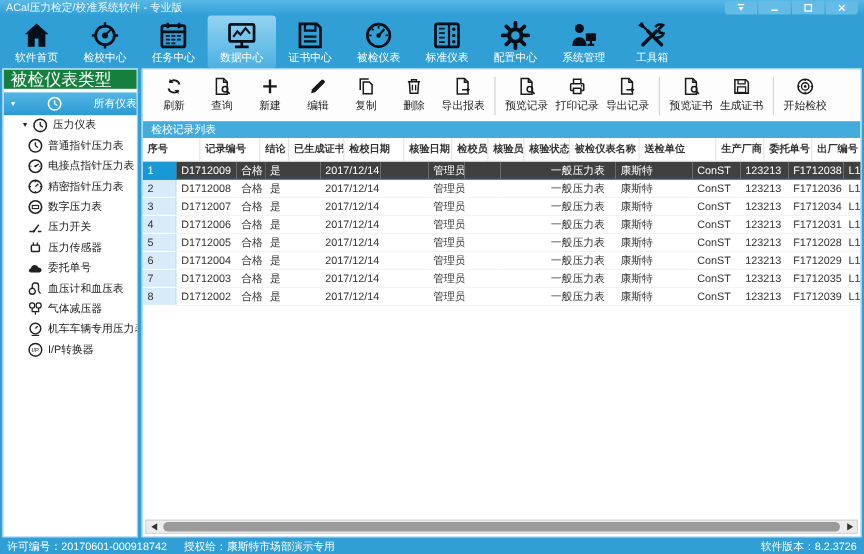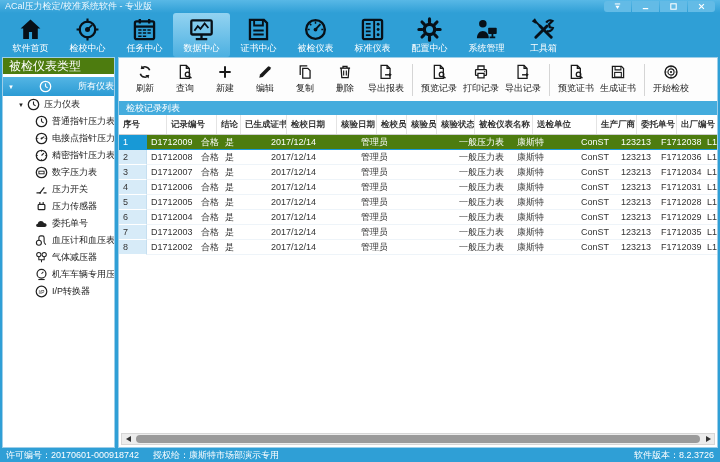--- a/index.html
+++ b/index.html
@@ -41,28 +41,28 @@
   .tab.active{ background:linear-gradient(#93d3f1,#4cb0e1); border-radius:3px; }
   .tab .ticon{ width:25px; height:25px; color:#071018; }
   .tab .tlabel{ font-size:9px; line-height:10px; white-space:nowrap; }
 
   
   .sidebar{
     position:absolute; top:57px; left:2px; width:113px; height:391px;
     background:#fff; border:1px solid #9fcfe9; overflow:hidden;
   }
   .sb-header{
-    height:16px; background:#4d7c0f; color:#fff;
-    font-size:12px; line-height:16px; padding-left:6px;
+    height:16px; background:#15803d; color:#fff;
+    font-size:14px; line-height:16px; padding-left:6px;
   }
   .tree{ padding-top:3px; }
   .tree-item{ height:17px; display:flex; align-items:center; font-size:9px; color:#222; white-space:nowrap; }
   .tree-item.lvl0{ padding-left:5px; height:19px;justify-content:space-between; }
   .tree-item.lvl1{ padding-left:15px; }
-  .tree-item.lvl2{ padding-left:32px;align-items:center; }
+  .tree-item.lvl2{ padding-left:20px;align-items:center; }
   .tree-item.selected{ background:linear-gradient(#54b5e4,#2b9bd4); color:#fff; }
   .tree-arrow{ font-size:6px; width:9px; flex:none; }
   .tree-icon{ width:13px; height:13px; margin-right:4px; flex:none; }
 
   
   .main{
     position:absolute; top:57px; left:118px; width:600px; height:391px;
     background:#fff; border:1px solid #9fcfe9; overflow:hidden;
   }
   .toolbar{
@@ -88,21 +88,21 @@
     display:flex; align-items:center; padding-left:4px;
     border-right:1px solid #e4e4e4; white-space:nowrap; overflow:hidden;
   }
   .tbody .tr{ display:flex; height:15px; }
   .td{
     flex:none; font-size:9px; color:#333;
     display:flex; align-items:center; padding-left:4px;
     border-bottom:1px solid #eef4f9; white-space:nowrap; overflow:hidden;
   }
   .td.seq{ background:#d7ebf8; border-bottom:1px solid #fff; border-right:1px solid #c6dff0; }
-  .tr.selected .td{ background:#4d7c0f; color:#fff; border-bottom-color:#1899d6; }
+  .tr.selected .td{ background:#404040; color:#fff; border-bottom-color:#1899d6; }
   .tr.selected .td.seq{ background:#1899d6; border-right-color:#1899d6; }
 
   
   .hscroll{
     position:absolute; left:2px; right:2px; bottom:2px; height:12px;
     background:#ececec; border:1px solid #d6d6d6;
     display:flex; align-items:center;
   }
   .hs-arrow{ width:12px; height:100%; flex:none; display:flex; align-items:center; justify-content:center; }
   .tri-l{ width:0; height:0; border-top:3.5px solid transparent; border-bottom:3.5px solid transparent; border-right:5px solid #333; }

